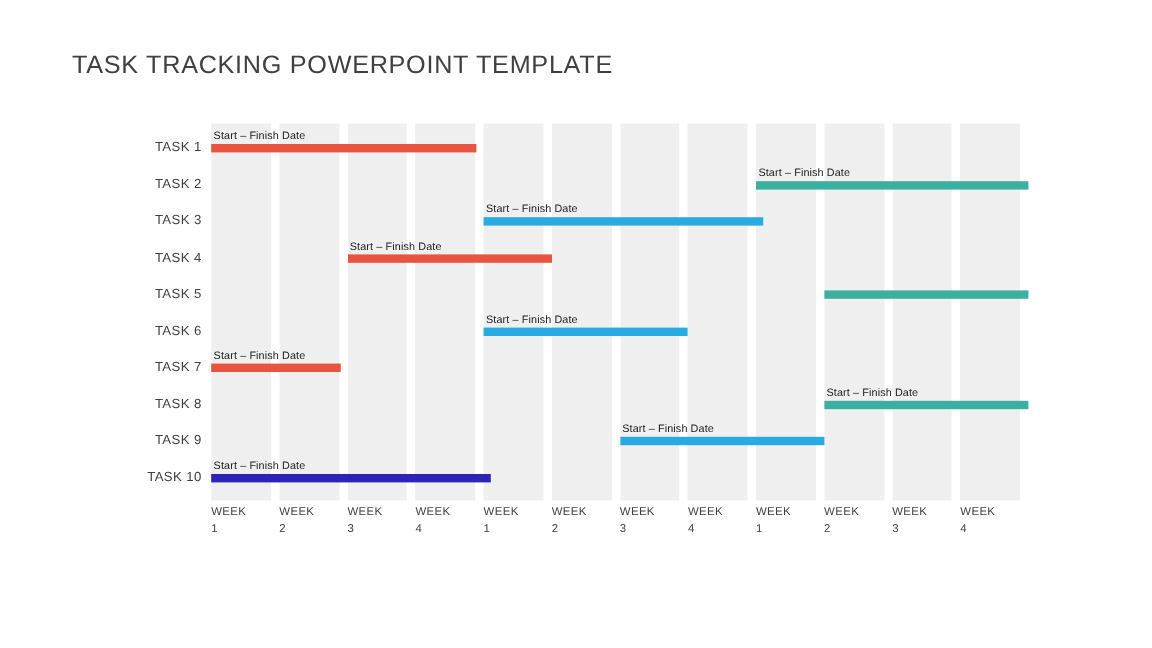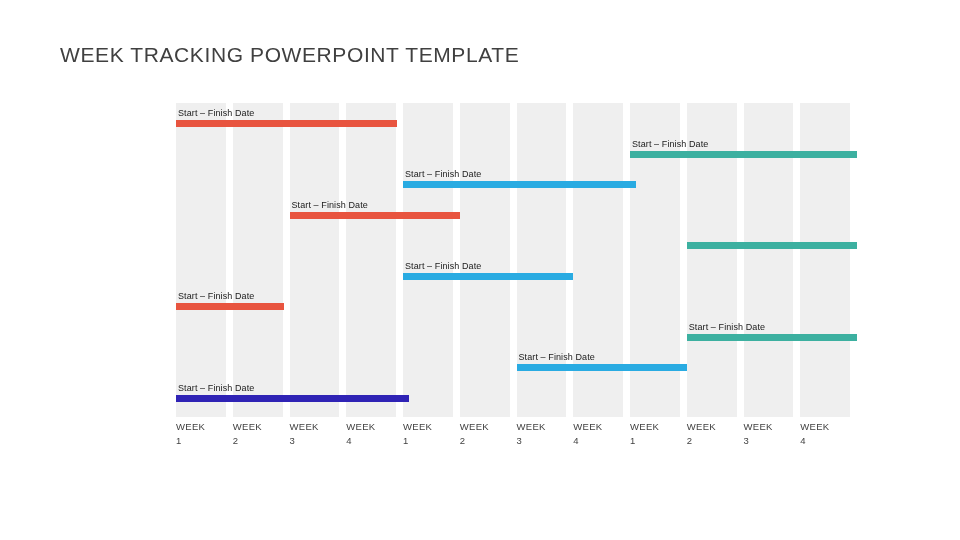--- a/index.html
+++ b/index.html
@@ -114,39 +114,51 @@
   }
   .week-cell .wk-num {
     display: block;
   }
 </style>
 </head>
 <body>
 
 <div id="slide">
 
-  <div id="page-title">WEEK TRACKING POWERPOINT TEMPLATE</div>
+  <div id="page-title">TASK TRACKING POWERPOINT TEMPLATE</div>
 
   <div id="chart">
 
     <div id="bands">
         <div class="band" style="left: 0px; width: 49.75px; background: rgb(239, 239, 239);"></div>
         <div class="band" style="left: 56.75px; width: 49.75px; background: rgb(239, 239, 239);"></div>
         <div class="band" style="left: 113.5px; width: 49.75px; background: rgb(239, 239, 239);"></div>
         <div class="band" style="left: 170.25px; width: 49.75px; background: rgb(239, 239, 239);"></div>
         <div class="band" style="left: 227px; width: 49.75px; background: rgb(239, 239, 239);"></div>
         <div class="band" style="left: 283.75px; width: 49.75px; background: rgb(239, 239, 239);"></div>
         <div class="band" style="left: 340.5px; width: 49.75px; background: rgb(239, 239, 239);"></div>
         <div class="band" style="left: 397.25px; width: 49.75px; background: rgb(239, 239, 239);"></div>
         <div class="band" style="left: 454px; width: 49.75px; background: rgb(239, 239, 239);"></div>
         <div class="band" style="left: 510.75px; width: 49.75px; background: rgb(239, 239, 239);"></div>
         <div class="band" style="left: 567.5px; width: 49.75px; background: rgb(239, 239, 239);"></div>
         <div class="band" style="left: 624.25px; width: 49.75px; background: rgb(239, 239, 239);"></div>
       </div>
 
+    <div id="task-labels">
+        <div class="task-label" style="color: rgb(63, 63, 63); top: 14px;">TASK 1</div>
+        <div class="task-label" style="color: rgb(63, 63, 63); top: 44.5px;">TASK 2</div>
+        <div class="task-label" style="color: rgb(63, 63, 63); top: 75px;">TASK 3</div>
+        <div class="task-label" style="color: rgb(63, 63, 63); top: 105.5px;">TASK 4</div>
+        <div class="task-label" style="color: rgb(63, 63, 63); top: 136px;">TASK 5</div>
+        <div class="task-label" style="color: rgb(63, 63, 63); top: 166.5px;">TASK 6</div>
+        <div class="task-label" style="color: rgb(63, 63, 63); top: 197px;">TASK 7</div>
+        <div class="task-label" style="color: rgb(63, 63, 63); top: 227.5px;">TASK 8</div>
+        <div class="task-label" style="color: rgb(63, 63, 63); top: 258px;">TASK 9</div>
+        <div class="task-label" style="color: rgb(63, 63, 63); top: 288.5px;">TASK 10</div>
+      </div>
 
     <div id="bars">
         <div class="bar" style="left: 176px; top: 120px; width: 221.325px; background: rgb(232, 84, 63);"></div>
         <div class="bar-caption" style="color: rgb(26, 26, 26); left: 178px; top: 108px;">Start – Finish Date</div>
         <div class="bar" style="left: 630px; top: 150.5px; width: 227px; background: rgb(60, 176, 160);"></div>
         <div class="bar-caption" style="color: rgb(26, 26, 26); left: 632px; top: 138.5px;">Start – Finish Date</div>
         <div class="bar" style="left: 403px; top: 181px; width: 232.675px; background: rgb(41, 171, 226);"></div>
         <div class="bar-caption" style="color: rgb(26, 26, 26); left: 405px; top: 169px;">Start – Finish Date</div>
         <div class="bar" style="left: 289.5px; top: 211.5px; width: 170.25px; background: rgb(232, 84, 63);"></div>
         <div class="bar-caption" style="color: rgb(26, 26, 26); left: 291.5px; top: 199.5px;">Start – Finish Date</div>

